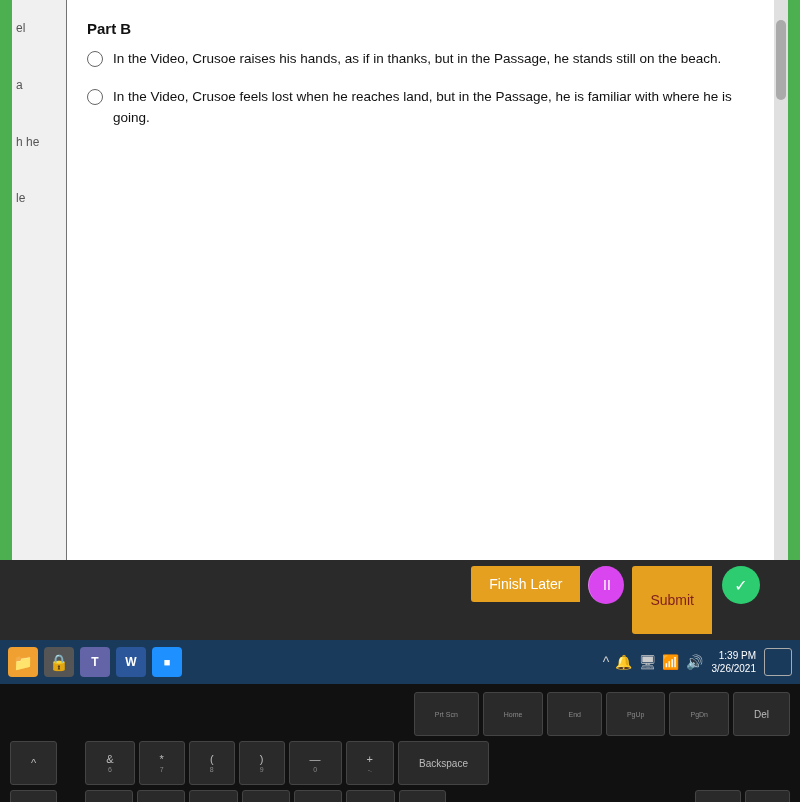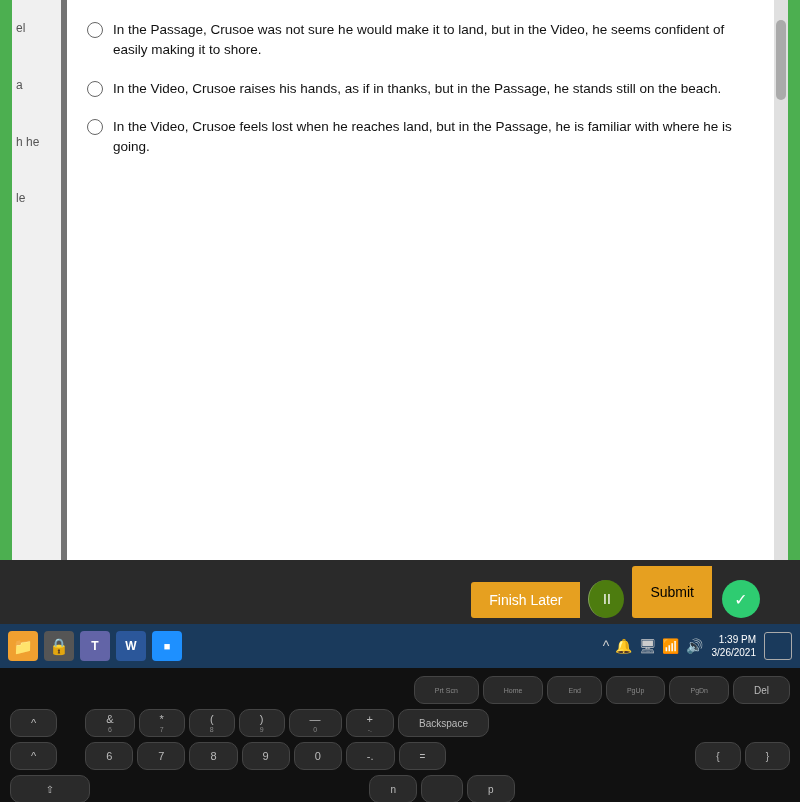--- a/index.html
+++ b/index.html
@@ -36,21 +36,21 @@
       flex: 1;
       background: #fff;
       display: flex;
       flex-direction: column;
     }
 
     
     .sidebar-partial {
       width: 55px;
       background: #f0f0f0;
-      border-right: 6px solid #737373;
+      border-right: 1px solid #737373;
       display: flex;
       flex-direction: column;
       padding-top: 20px;
       gap: 40px;
     }
     .sidebar-text {
       font-size: 12px;
       color: #555;
       padding-left: 4px;
       line-height: 1.4;
@@ -129,40 +129,40 @@
       color: #fff;
       border: none;
       padding: 10px 18px;
       font-size: 14px;
       font-weight: 500;
       cursor: pointer;
       border-radius: 3px 0 0 3px;
     }
 
     .btn-pause {
-      background: #4d7c0f;
+      background: #d946ef;
       color: #fff;
       border: none;
       border-left: 1px solid rgba(255,255,255,0.3);
       width: 36px;
       height: 38px;
       font-size: 14px;
       cursor: pointer;
       display: flex;
       align-items: center;
       justify-content: center;
       border-radius: 50%;
       margin: 0 4px;
     }
 
     .btn-submit {
       background: #e6a020;
-      color: #000000;
+      color: #7f1d1d;
       border: none;
-      padding: 18px 18px;
+      padding: 26px 18px;
       font-size: 14px;
       font-weight: 500;
       cursor: pointer;
       border-radius: 3px 0 0 3px;
     }
 
     .btn-check {
       background: #2ecc71;
       color: #fff;
       border: none;
@@ -252,24 +252,24 @@
 
     .kb-row {
       display: flex;
       gap: 4px;
       align-items: center;
     }
 
     .key {
       background: #2a2a2a;
       color: #bbb;
-      border-radius: 10px;
+      border-radius: 3px;
       font-size: 10px;
       min-width: 30px;
-      height: 28px;
+      height: 44px;
       display: flex;
       align-items: center;
       justify-content: center;
       cursor: pointer;
       border: 1px solid #444;
       flex-shrink: 0;
       padding: 0 20px;
     }
     .key.wider { min-width: 80px; }
     .key.number { font-size: 11px; }
@@ -292,47 +292,44 @@
       display: flex;
       align-items: center;
       justify-content: flex-end;
       padding: 6px 40px 6px 0;
       background: #2a2a2a;
       gap: 6px;
     }
 
     .btn-group {
       display: flex;
-      align-items: flex-end;
+      align-items: flex-start;
       gap: 4px;
       margin-left: 10px;
     }
   </style>
 </head>
 <body>
 
 <div class="screen-area">
   <div class="green-left"></div>
 
   <div class="sidebar-partial">
     <span class="sidebar-text">el</span>
     <span class="sidebar-text">a</span>
     <span class="sidebar-text">h he</span>
     <span class="sidebar-text">le</span>
   </div>
 
   <div class="content-panel">
     <div class="quiz-main">
+      <div class="part-label">Part B</div>
 
 
       <ul class="options-list">
-        <li class="option-item">
-          <div class="radio-circle"></div>
-          <span>In the Passage, Crusoe was not sure he would make it to land, but in the Video, he seems confident of easily making it to shore.</span>
-        </li>
         <li class="option-item">
           <div class="radio-circle"></div>
           <span>In the Video, Crusoe raises his hands, as if in thanks, but in the Passage, he stands still on the beach.</span>
         </li>
         <li class="option-item">
           <div class="radio-circle"></div>
           <span>In the Video, Crusoe feels lost when he reaches land, but in the Passage, he is familiar with where he is going.</span>
         </li>
       </ul>
     </div>

